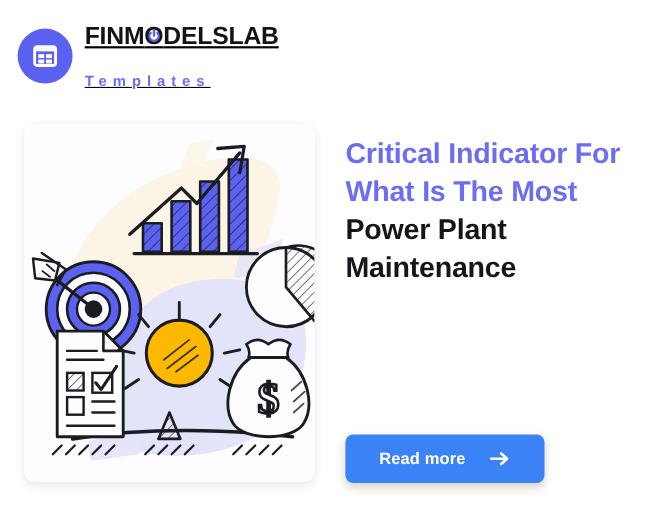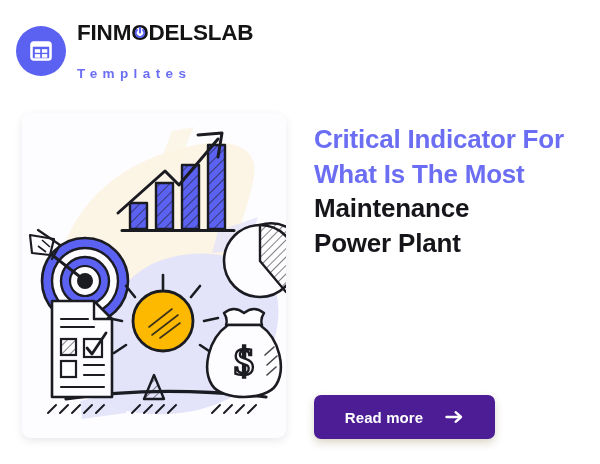--- a/index.html
+++ b/index.html
@@ -32,20 +32,21 @@
     display: flex;
     align-items: center;
     justify-content: center;
     flex: 0 0 auto;
   }
   .brand-text {
     display: flex;
     flex-direction: column;
     justify-content: center;
     line-height: 1;
+    text-decoration: underline;
   }
   .brand-wordmark {
     font-size: 22.5px;
     font-weight: bold;
     color: #141414;
     letter-spacing: -0.2px;
     position: relative;
     white-space: nowrap;
     height: 24px;
     display: flex;
@@ -114,21 +115,21 @@
     display: block;
   }
 
   
   .cta {
     position: absolute;
     left: 314px;
     top: 395px;
     width: 181px;
     height: 44px;
-    background: #4c1d95;
+    background: #3b82f6;
     border: none;
     border-radius: 7px;
     box-shadow: 0 4px 9px rgba(90, 70, 10, 0.22);
     display: flex;
     align-items: center;
     justify-content: center;
     gap: 22px;
     cursor: pointer;
     padding: 0;
   }
@@ -300,22 +301,22 @@
         </g>
       </g>
     </g>
   </svg>
 </div>
 
 <div class="content">
   <h1 class="headline">
     <span class="hl-accent">Critical Indicator For</span>
     <span class="hl-accent">What Is The Most</span>
+    <span class="hl-main">Power Plant</span>
     <span class="hl-main">Maintenance</span>
-    <span class="hl-main">Power Plant</span>
   </h1>
 </div>
 
 <button class="cta">
   <span class="cta-label">Read more</span>
   <span class="cta-arrow">
     <svg width="19" height="14" viewBox="0 0 19 14" aria-hidden="true">
       <line x1="1.5" y1="7" x2="15" y2="7" stroke="#ffffff" stroke-width="2.4" stroke-linecap="round"></line>
       <path d="M10.6 2.2 L 16 7 L 10.6 11.8" fill="none" stroke="#ffffff" stroke-width="2.4" stroke-linecap="round" stroke-linejoin="round"></path>
     </svg>

